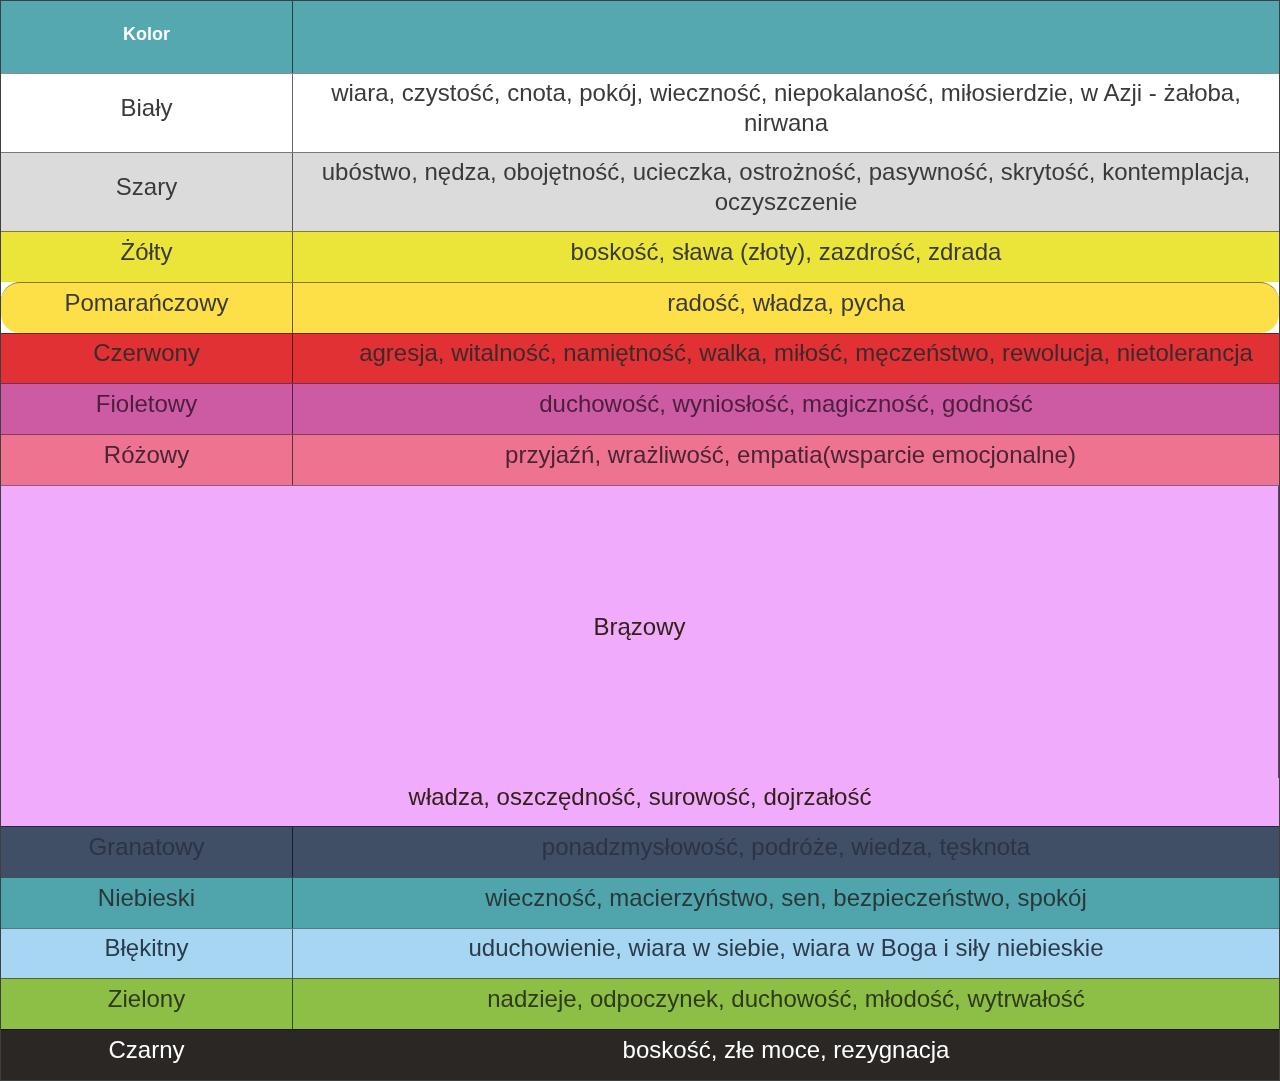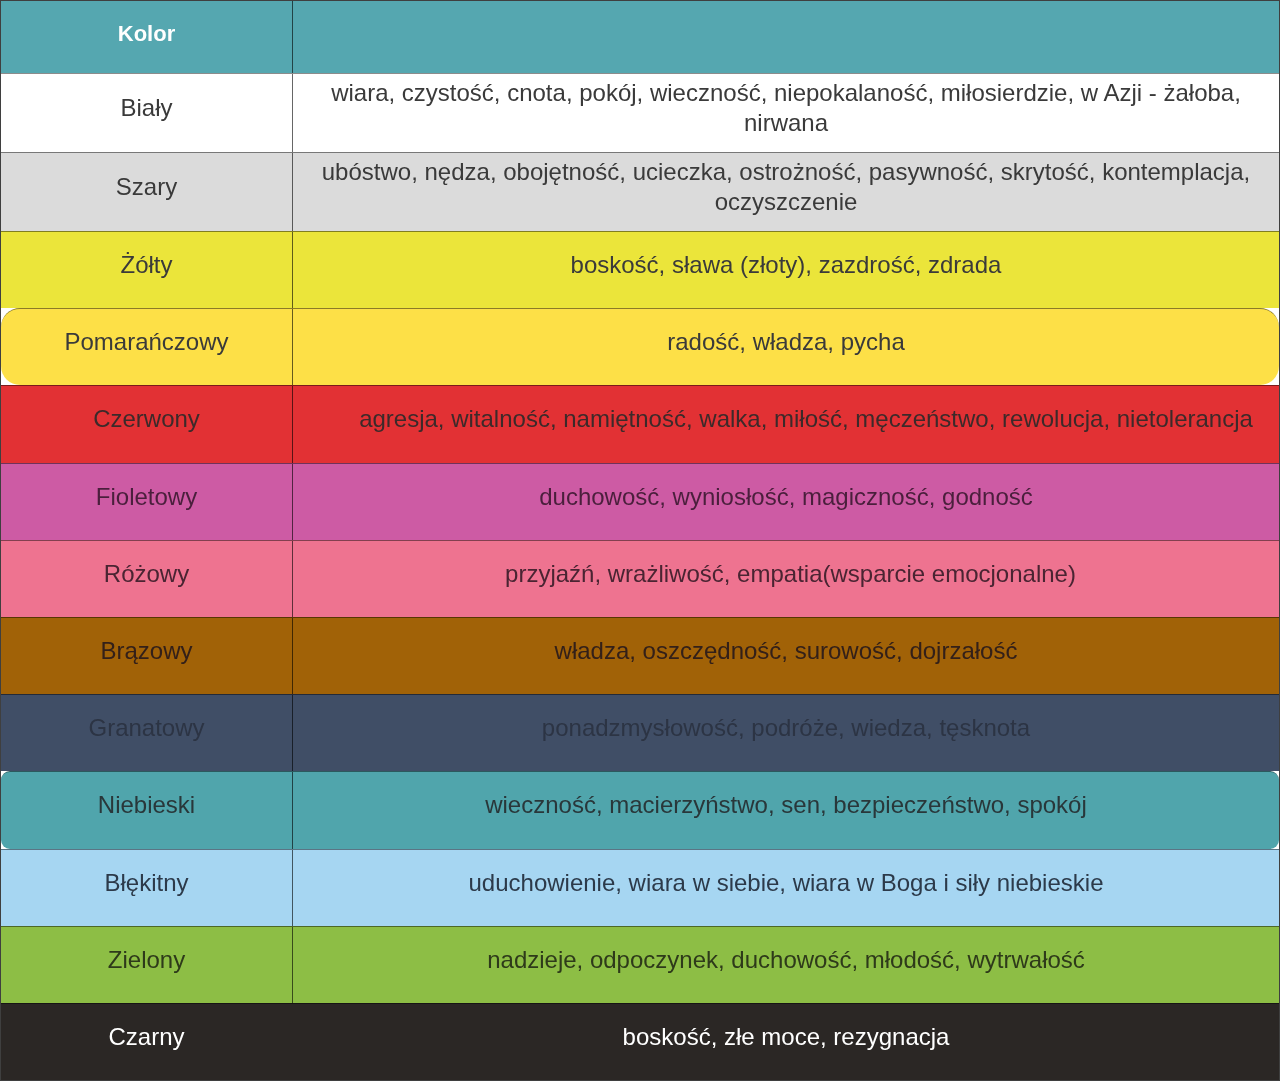--- a/index.html
+++ b/index.html
@@ -38,21 +38,21 @@
   }
   .cell.name-cell {
     flex: 0 0 292px;
     border-right: 1px solid rgba(0,0,0,0.60);
   }
   .cell.meaning-cell {
     flex: 1 1 auto;
   }
   .header-row .cell {
     font-weight: bold;
-    font-size: 22px;
+    font-size: 18px;
     padding-bottom: 10px;
   }
   .t-row.no-divider .cell.name-cell {
     border-right-color: transparent;
   }
 </style>
 </head>
 <body>
 
 <div class="color-table">
@@ -73,27 +73,27 @@
         <div class="cell meaning-cell">radość, władza, pycha</div>
       </div><div class="t-row" style="background: rgb(226, 49, 52); color: rgb(60, 42, 42); gap: 40px;">
         <div class="cell name-cell">Czerwony</div>
         <div class="cell meaning-cell">agresja, witalność, namiętność, walka, miłość, męczeństwo, rewolucja, nietolerancja</div>
       </div><div class="t-row" style="background: rgb(205, 91, 164); color: rgb(74, 31, 60);">
         <div class="cell name-cell">Fioletowy</div>
         <div class="cell meaning-cell">duchowość, wyniosłość, magiczność, godność</div>
       </div><div class="t-row" style="background: rgb(238, 115, 144); color: rgb(74, 36, 50); gap: 9px;">
         <div class="cell name-cell">Różowy</div>
         <div class="cell meaning-cell">przyjaźń, wrażliwość, empatia(wsparcie emocjonalne)</div>
-      </div><div class="t-row" style="background: #a16207; color: rgb(51, 32, 25);">
+      </div><div class="t-row" style="background: #f0abfc; color: rgb(51, 32, 25); flex-direction: column;">
         <div class="cell name-cell">Brązowy</div>
         <div class="cell meaning-cell">władza, oszczędność, surowość, dojrzałość</div>
       </div><div class="t-row" style="background: rgb(64, 78, 102); color: rgb(44, 52, 68);">
         <div class="cell name-cell">Granatowy</div>
         <div class="cell meaning-cell">ponadzmysłowość, podróże, wiedza, tęsknota</div>
-      </div><div class="t-row" style="background: rgb(80, 165, 172); color: rgb(41, 55, 58); border-radius: 9px;">
+      </div><div class="t-row" style="background: rgb(80, 165, 172); color: rgb(41, 55, 58);">
         <div class="cell name-cell">Niebieski</div>
         <div class="cell meaning-cell">wieczność, macierzyństwo, sen, bezpieczeństwo, spokój</div>
       </div><div class="t-row" style="background: rgb(166, 214, 242); color: rgb(44, 58, 74);">
         <div class="cell name-cell">Błękitny</div>
         <div class="cell meaning-cell">uduchowienie, wiara w siebie, wiara w Boga i siły niebieskie</div>
       </div><div class="t-row" style="background: rgb(141, 190, 69); color: rgb(46, 58, 26);">
         <div class="cell name-cell">Zielony</div>
         <div class="cell meaning-cell">nadzieje, odpoczynek, duchowość, młodość, wytrwałość</div>
       </div><div class="t-row no-divider" style="background: rgb(43, 39, 37); color: rgb(255, 255, 255);">
         <div class="cell name-cell">Czarny</div>

